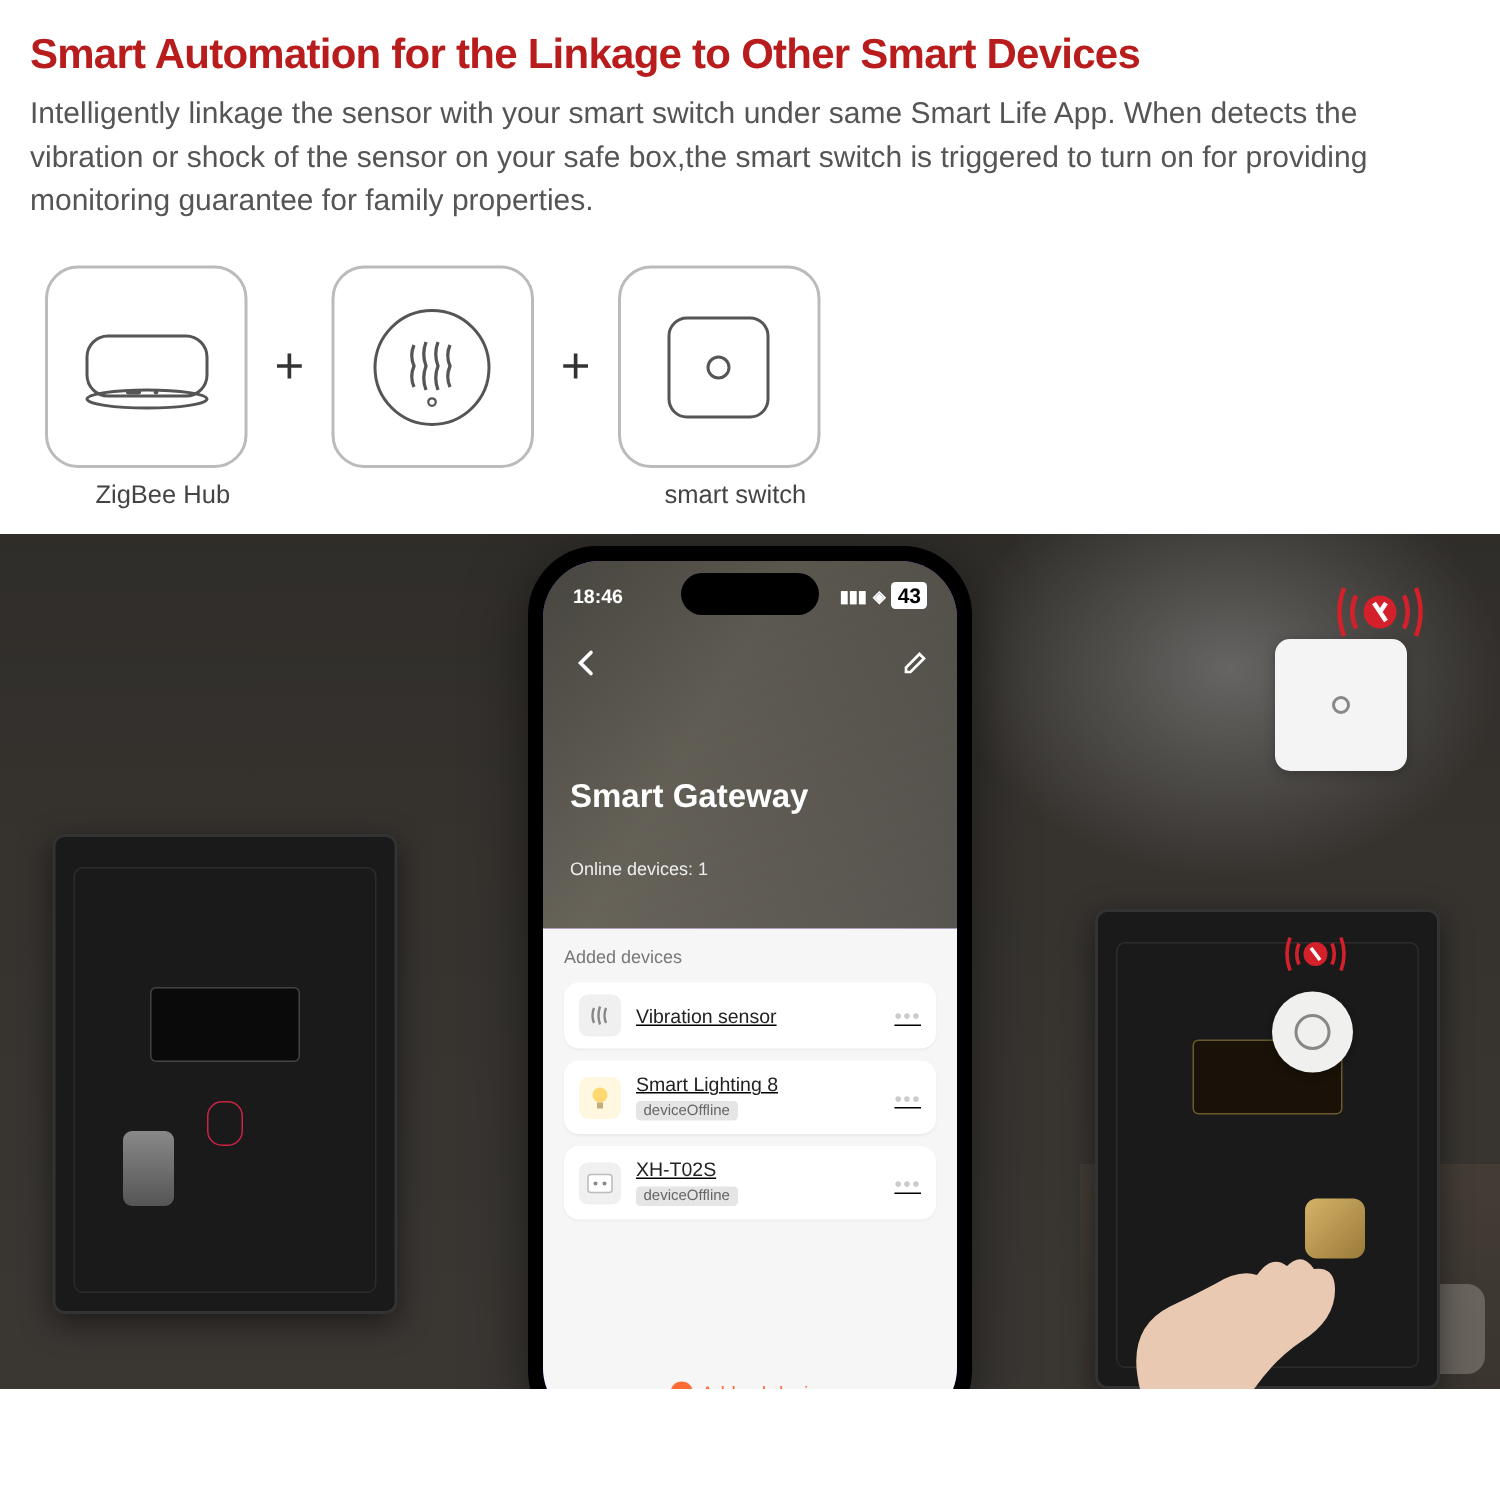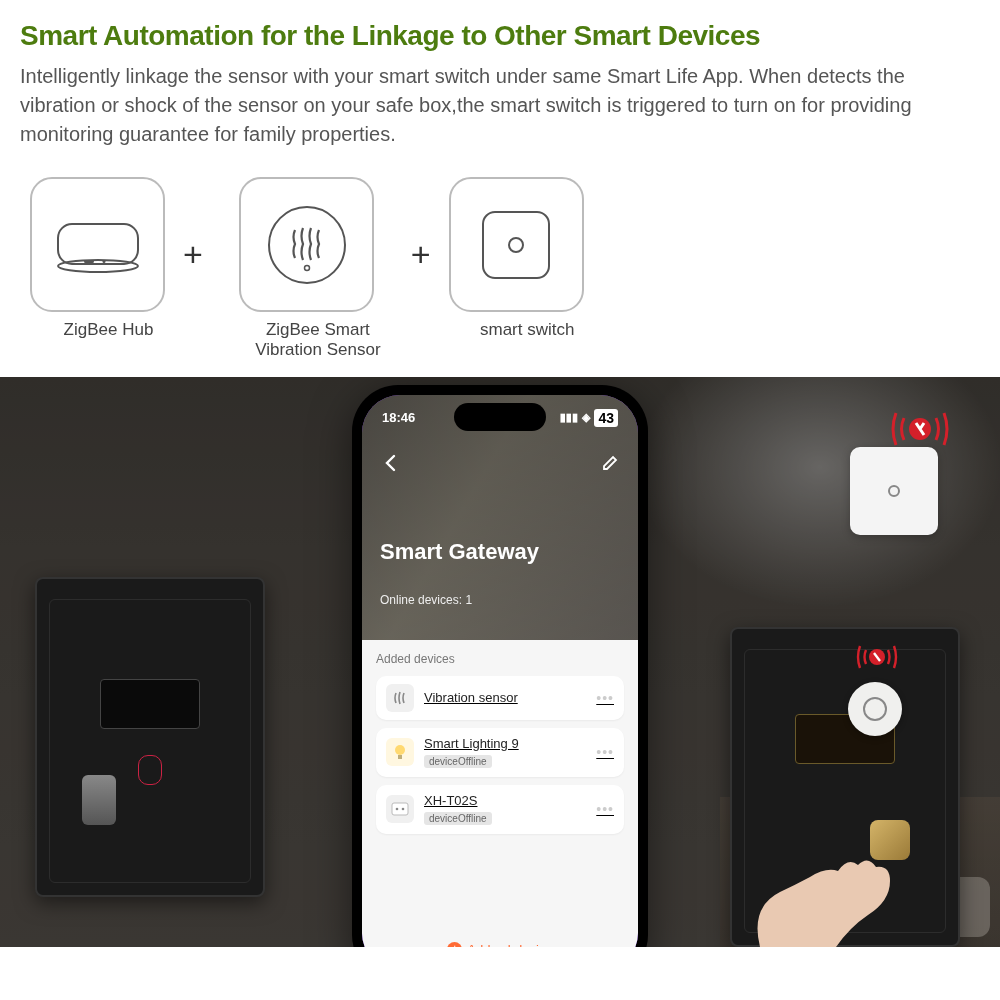--- a/index.html
+++ b/index.html
@@ -1,20 +1,20 @@
 <!DOCTYPE html>
 <html><head>
 <meta charset="utf-8">
 <style>
 * { margin: 0; padding: 0; box-sizing: border-box; font-family: Arial, Helvetica, sans-serif; }
 body { width: 1000px; height: 1000px; background: #fff; overflow: hidden; position: relative; }
 
 
 .top-section { padding: 20px 20px 10px 20px; background: #fff; }
-.headline { font-size: 28px; font-weight: 600; color: #4d7c0f; margin-bottom: 10px; letter-spacing: -0.5px; }
+.headline { font-size: 28px; font-weight: 600; color: #b91c1c; margin-bottom: 10px; letter-spacing: -0.5px; }
 .description { font-size: 20px; color: #555; line-height: 1.45; font-weight: 400; }
 
 
 .device-row { display: flex; align-items: flex-start; gap: 12px; padding: 18px 30px 16px 30px; background: #fff; }
 .device-item { display: flex; flex-direction: column; align-items: center; }
 .device-box { width: 135px; height: 135px; border: 2px solid #bbb; border-radius: 22px; display: flex; align-items: center; justify-content: center; background: #fff; }
 .device-label { margin-top: 8px; font-size: 17px; color: #444; text-align: center; line-height: 1.2; max-width: 150px; margin-left: 22px; }
 .plus { font-size: 34px; color: #333; align-self: center; margin-top: -28px; padding: 0 6px; font-weight: 300; }
 
 
@@ -106,21 +106,20 @@
     <div class="device-box">
       <svg width="90" height="90" viewBox="0 0 90 90">
         <circle cx="45" cy="45" r="38" fill="none" stroke="#555" stroke-width="2"></circle>
         <path d="M33 30 q-3 7 0 14 q-3 7 0 14" fill="none" stroke="#555" stroke-width="2.2"></path>
         <path d="M41 28 q-3 8 0 16 q-3 8 0 16" fill="none" stroke="#555" stroke-width="2.2"></path>
         <path d="M49 28 q-3 8 0 16 q-3 8 0 16" fill="none" stroke="#555" stroke-width="2.2"></path>
         <path d="M57 30 q-3 7 0 14 q-3 7 0 14" fill="none" stroke="#555" stroke-width="2.2"></path>
         <circle cx="45" cy="68" r="2.5" fill="none" stroke="#555" stroke-width="1.5"></circle>
       </svg>
     </div>
-    <div class="device-label">ZigBee Smart Vibration Sensor</div>
   </div>
 
   <div class="plus">+</div>
 
   <div class="device-item">
     <div class="device-box">
       <svg width="90" height="90" viewBox="0 0 90 90">
         <rect x="12" y="12" width="66" height="66" rx="12" fill="none" stroke="#555" stroke-width="2"></rect>
         <circle cx="45" cy="45" r="7" fill="none" stroke="#555" stroke-width="2"></circle>
       </svg>
@@ -218,21 +217,21 @@
         </div>
 
         <div class="dev-card">
           <div class="dev-icon" style="background:#fff7e0;">
             <svg width="16" height="18" viewBox="0 0 16 18">
                 <circle cx="8" cy="7" r="5" fill="#ffd970"></circle>
                 <rect x="6" y="12" width="4" height="4" fill="#bfae7a"></rect>
               </svg>
           </div>
           <div class="dev-info">
-            <div class="dev-name">Smart Lighting 9</div>
+            <div class="dev-name">Smart Lighting 8</div>
             <span class="dev-status">deviceOffline</span>
           </div>
           <div class="dev-more">•••</div>
         </div>
 
         <div class="dev-card">
           <div class="dev-icon">
             <svg width="18" height="14" viewBox="0 0 18 14">
                 <rect x="1" y="1" width="16" height="12" rx="2" fill="#fff" stroke="#bbb"></rect>
                 <circle cx="6" cy="7" r="1.3" fill="#888"></circle>

